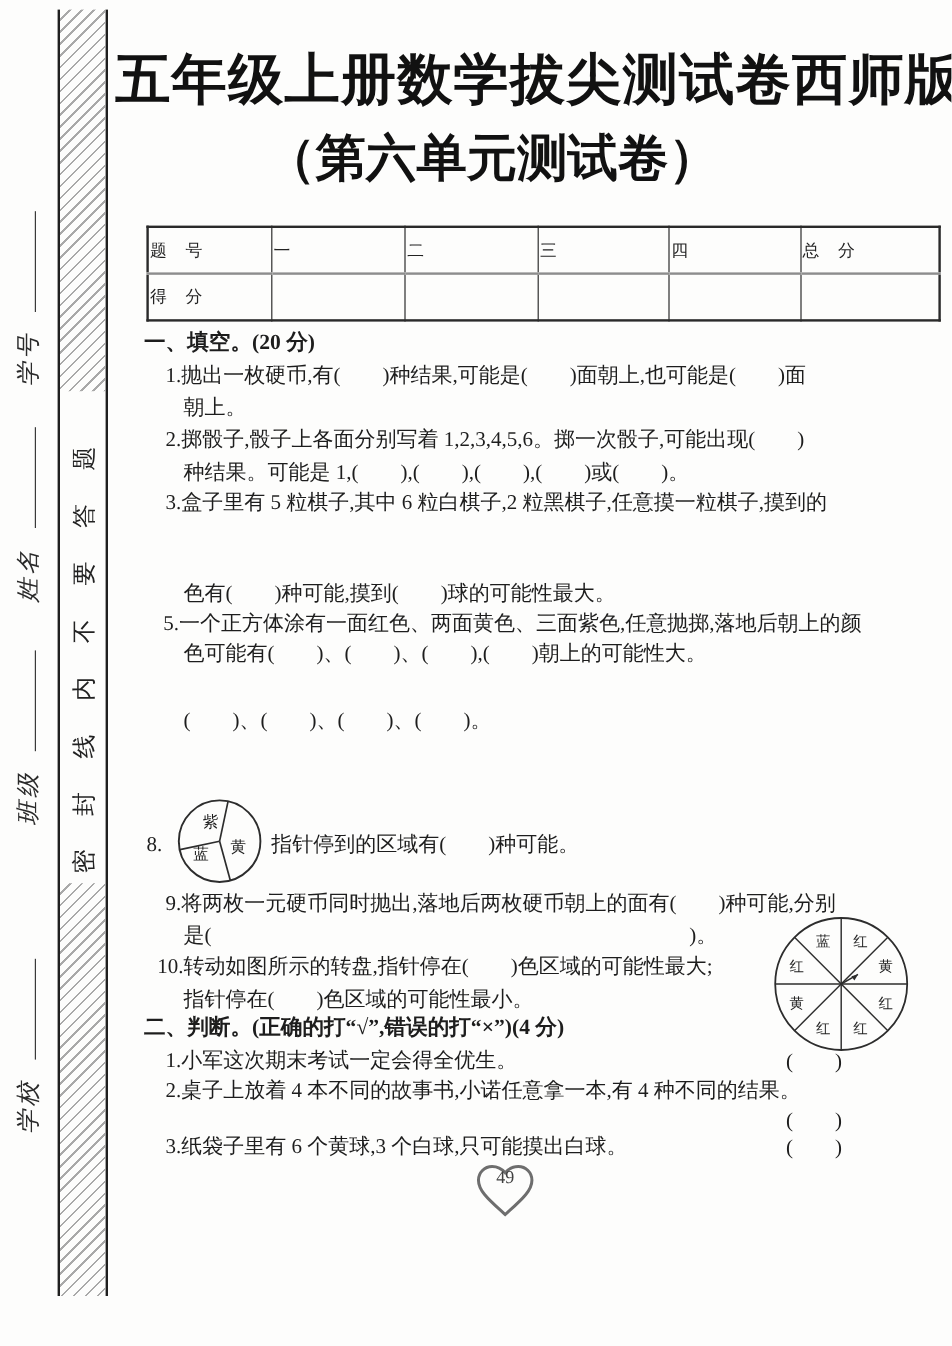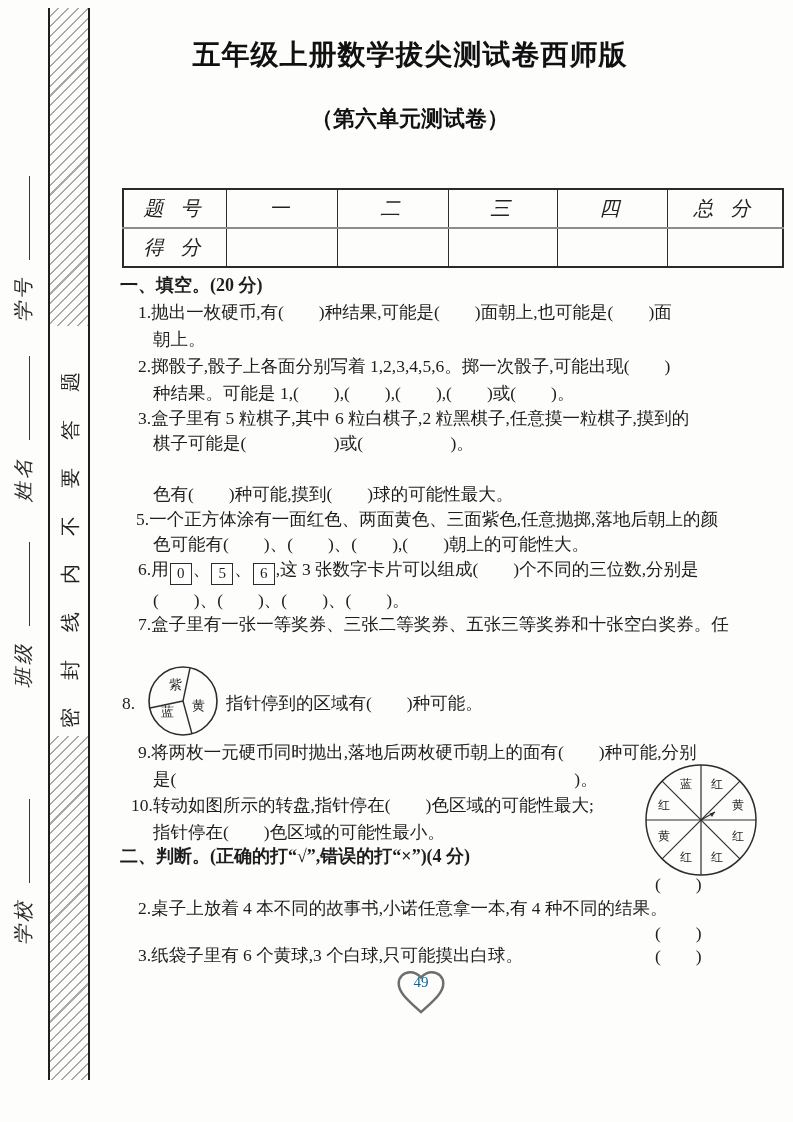--- a/index.html
+++ b/index.html
@@ -31,52 +31,52 @@
   .hatch-bottom{top:728px;height:344px;}
   .strip-rot{position:absolute;left:0;top:1072px;width:1072px;height:38px;
     transform:rotate(-90deg);transform-origin:0 0;}
   .sealtext{position:absolute;left:352px;top:7px;width:420px;
     font-size:20px;letter-spacing:28px;white-space:nowrap;color:#222;
     font-family:"Liberation Serif","DejaVu Serif",serif;}
   
   .title{
     position:absolute;left:96px;top:36px;width:628px;text-align:center;
     font-family:"DejaVu Sans","Liberation Sans",sans-serif;
-    font-weight:900;font-size:28px;letter-spacing:1px;color:#111;white-space:nowrap;
+    font-weight:900;font-size:46px;letter-spacing:1px;color:#111;white-space:nowrap;
   }
   .subtitle{
     position:absolute;left:96px;top:104px;width:628px;text-align:center;
     font-family:"DejaVu Sans","Liberation Sans",sans-serif;
-    font-weight:900;font-size:22px;color:#111;white-space:nowrap;
+    font-weight:900;font-size:42px;color:#111;white-space:nowrap;
   }
   
   .score-table{
     position:absolute;left:122px;top:188px;width:662px;
     border-collapse:collapse;table-layout:fixed;
   }
   .score-table td{
-    border:1.5px solid #2e2e2e;height:35px;text-align:center;
-    font-size:20px;letter-spacing:6px;color:#222;font-style:italic;
+    border:1.5px solid #2e2e2e;height:35px;text-align:left;
+    font-size:14px;letter-spacing:6px;color:#222;
   }
   .score-table{border:2.5px solid #2a2a2a;}
   .score-table tr.hdr td{border-bottom:2.5px solid #8d8d8d;}
   
   .ln{position:absolute;white-space:nowrap;font-size:17.5px;line-height:23px;color:#1d1d1d;}
   .hd{font-weight:bold;font-size:18px;}
   .card{
     display:inline-block;width:20px;height:20px;border:1.6px solid #2c2c2c;
     text-align:center;line-height:19px;font-size:15px;vertical-align:-3px;margin:0 1px;
     background:#fff;
   }
   .gap9{display:inline-block;width:398px;}
   .ans{position:absolute;white-space:nowrap;font-size:17.5px;}
   svg text{font-family:"Liberation Serif","DejaVu Serif",serif;fill:#1d1d1d;}
   .heartwrap{position:absolute;left:392px;top:966px;width:58px;height:50px;}
   .heartnum{position:absolute;left:0;top:8px;width:58px;text-align:center;
-    font-size:15px;color:#0369a1;}
+    font-size:15px;color:#404040;}
 </style>
 </head>
 <body>
 
 <div class="page">
 
   <div class="labels-rot">
     <div class="labels-inner">
       <span class="fgroup" style="left:135px"><span>学校</span><span class="blank"></span></span>
       <span class="fgroup" style="left:392px"><span>班级</span><span class="blank"></span></span>
@@ -119,31 +119,28 @@
 
   <div class="ln hd" style="left:120px;top:274px">一、填空。(20 分)</div>
 
   <div class="ln" style="left:138px;top:301px">1.抛出一枚硬币,有(　　)种结果,可能是(　　)面朝上,也可能是(　　)面</div>
   <div class="ln" style="left:153px;top:328px">朝上。</div>
 
   <div class="ln" style="left:138px;top:355px">2.掷骰子,骰子上各面分别写着 1,2,3,4,5,6。掷一次骰子,可能出现(　　)</div>
   <div class="ln" style="left:153px;top:382px">种结果。可能是 1,(　　),(　　),(　　),(　　)或(　　)。</div>
 
   <div class="ln" style="left:138px;top:407px">3.盒子里有 5 粒棋子,其中 6 粒白棋子,2 粒黑棋子,任意摸一粒棋子,摸到的</div>
-  <div class="ln" style="left:153px;top:432px">棋子可能是(　　　　　)或(　　　　　)。</div>
 
   <div class="ln" style="left:153px;top:483px">色有(　　)种可能,摸到(　　)球的可能性最大。</div>
 
   <div class="ln" style="left:136px;top:508px">5.一个正方体涂有一面红色、两面黄色、三面紫色,任意抛掷,落地后朝上的颜</div>
   <div class="ln" style="left:153px;top:533px">色可能有(　　)、(　　)、(　　),(　　)朝上的可能性大。</div>
 
-  <div class="ln" style="left:138px;top:558px"><span>6.用</span><span class="card">0</span><span>、</span><span class="card">5</span><span>、</span><span class="card">6</span><span>,这 3 张数字卡片可以组成(　　)个不同的三位数,分别是</span></div>
   <div class="ln" style="left:153px;top:589px">(　　)、(　　)、(　　)、(　　)。</div>
 
-  <div class="ln" style="left:138px;top:613px">7.盒子里有一张一等奖券、三张二等奖券、五张三等奖券和十张空白奖券。任</div>
 
   <div class="ln" style="left:122px;top:692px">8.</div>
   <svg style="position:absolute;left:146px;top:664px" width="74" height="74" viewBox="0 0 74 74">
     <circle cx="37" cy="37" r="34" fill="none" stroke="#2d2d2d" stroke-width="1.6"></circle>
     <line x1="37" y1="37" x2="44" y2="4" stroke="#2d2d2d" stroke-width="1.4"></line>
     <line x1="37" y1="37" x2="4" y2="44" stroke="#2d2d2d" stroke-width="1.4"></line>
     <line x1="37" y1="37" x2="46" y2="70" stroke="#2d2d2d" stroke-width="1.4"></line>
     <text x="23" y="25" font-size="13">紫</text>
     <text x="15" y="52" font-size="13">蓝</text>
     <text x="46" y="46" font-size="13">黄</text>
@@ -169,20 +166,21 @@
     <text x="89" y="47" font-size="12">黄</text>
     <text x="89" y="78" font-size="12">红</text>
     <text x="68" y="99" font-size="12">红</text>
     <text x="37" y="99" font-size="12">红</text>
     <text x="15" y="78" font-size="12">黄</text>
     <text x="15" y="47" font-size="12">红</text>
   </svg>
 
   <div class="ln hd" style="left:120px;top:845px">二、判断。(正确的打“√”,错误的打“×”)(4 分)</div>
 
+  <div class="ln" style="left:138px;top:872px">1.小军这次期末考试一定会得全优生。</div>
   <div class="ans" style="left:655px;top:872px">(　　)</div>
 
   <div class="ln" style="left:138px;top:897px">2.桌子上放着 4 本不同的故事书,小诺任意拿一本,有 4 种不同的结果。</div>
   <div class="ans" style="left:655px;top:921px">(　　)</div>
 
   <div class="ln" style="left:138px;top:944px">3.纸袋子里有 6 个黄球,3 个白球,只可能摸出白球。</div>
   <div class="ans" style="left:655px;top:944px">(　　)</div>
 
   <div class="heartwrap">
     <svg width="58" height="50" viewBox="0 0 24 22">

